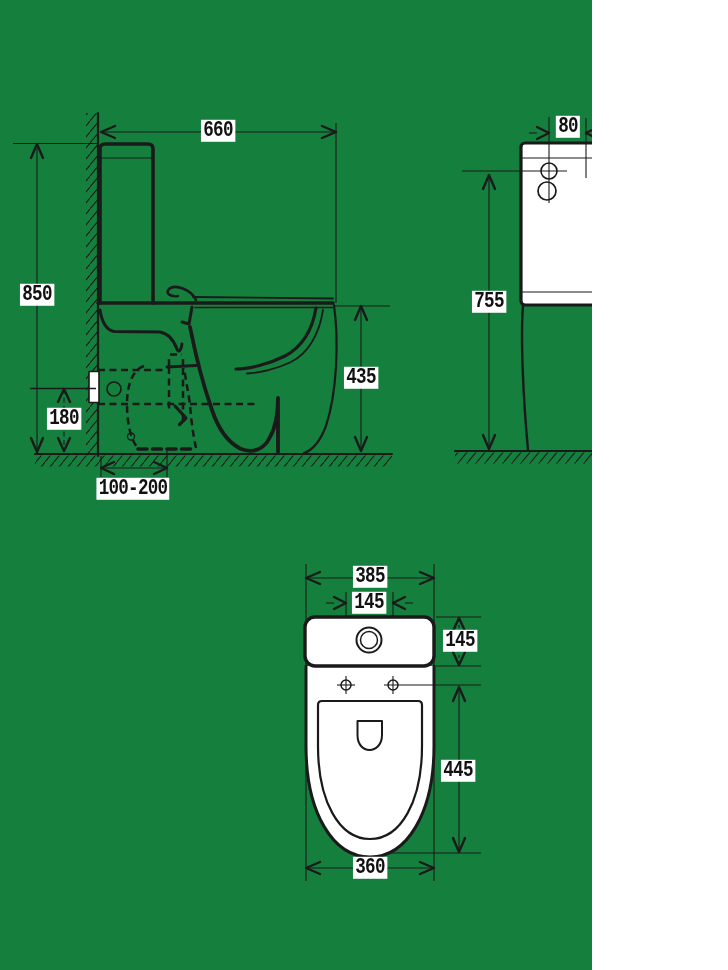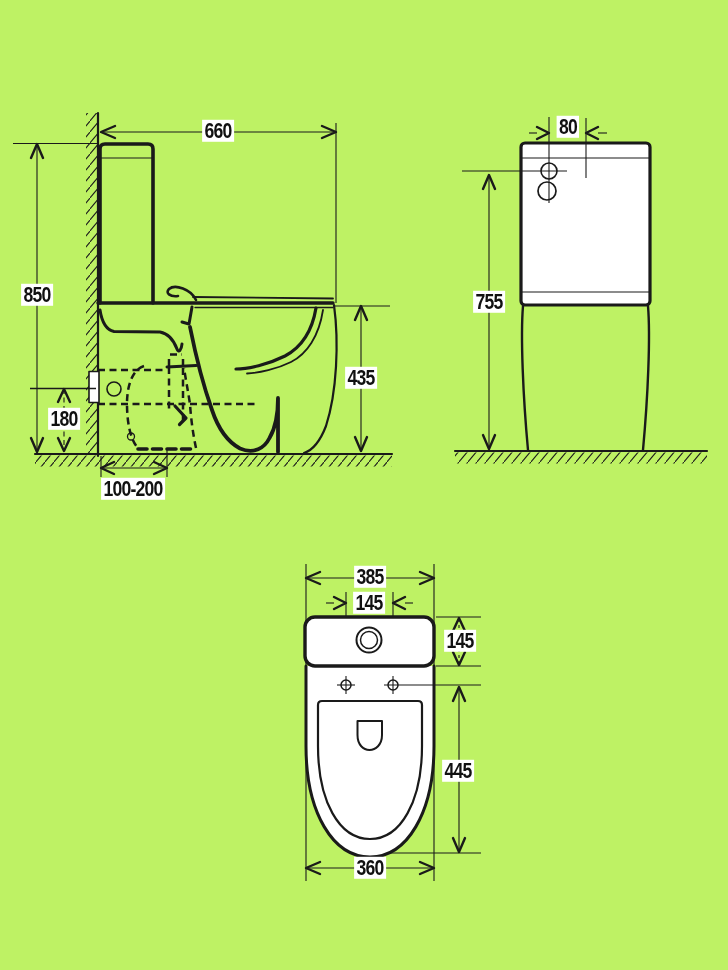--- a/index.html
+++ b/index.html
@@ -1,20 +1,20 @@
 <!DOCTYPE html>
 <html><head>
 <meta charset="utf-8">
 <style>
   html,body{margin:0;padding:0;background:#fff;}
   .canvas{
     position:relative;
-    width:728px;height:970px;
-    background:#bef264;
-    font-family:Liberation Sans, sans-serif;
+    width:592px;height:970px;
+    background:#15803d;
+    font-family:Liberation Mono, monospace;
     overflow:hidden;
   }
   .canvas svg{position:absolute;left:0;top:0;}
   .dim{
     position:absolute;
     transform:translate(-50%,-50%) scaleX(0.8);
     background:#ffffff;
     padding:0 3px;
     font-weight:bold;
     font-size:22px;

